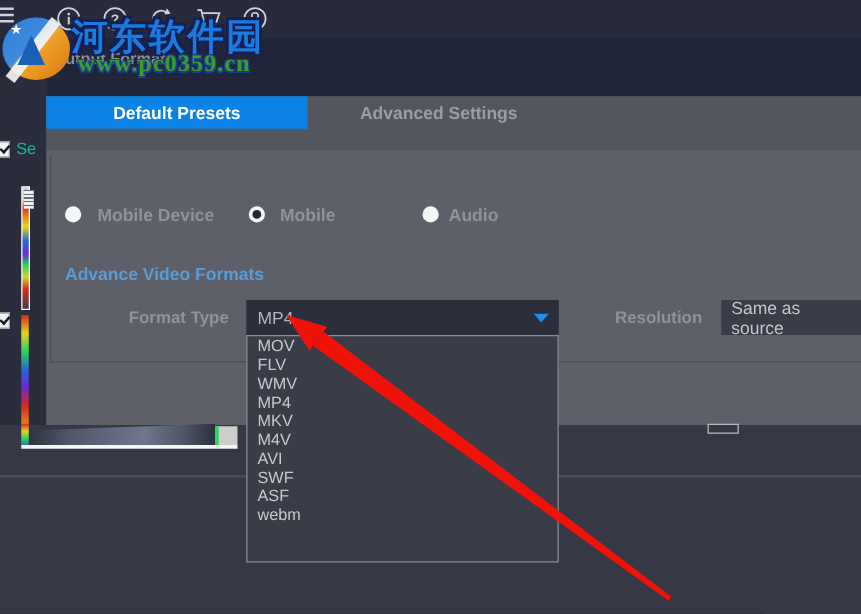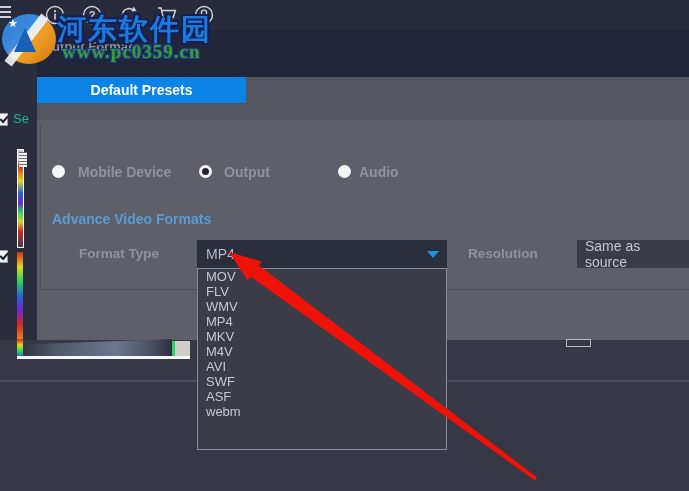--- a/index.html
+++ b/index.html
@@ -46,21 +46,21 @@
   .panel-bottom-line { left:40px; top:289px; width:649px; height:1px; background:#4b4e57; }
 
   .radio-row { left:37px; top:164px; width:652px; height:16px; }
   .radio { position:absolute; width:13px; height:13px; border-radius:50%; background:#f4f5f7; top:1px; }
   .radio.sel::after { content:""; position:absolute; left:3px; top:3px; width:7px; height:7px;
        border-radius:50%; background:#23262f; }
   .radio-label { position:absolute; top:0; font-size:14px; font-weight:bold; color:#8f929c; }
 
   .section-heading { left:52px; top:211px; font-size:14px; font-weight:bold; color:#5b9bd5; }
 
-  .field-label { font-size:13.5px; font-weight:bold; color:#8f929c; }
+  .field-label { font-size:13.5px; font-weight:bold; color:#8f929c;margin-left:24px; }
   .lbl-format { left:79px; top:246px; }
   .lbl-resolution { left:468px; top:246px; }
 
   .combo { left:197px; top:240px; width:250px; height:28px; background:#2b2e3b;
            display:flex; align-items:center; padding:0 9px; }
   .combo-value { font-size:14px; color:#b4b6bf; }
   .combo-caret { position:absolute; right:8px; top:11px; width:0; height:0;
       border-left:6px solid transparent; border-right:6px solid transparent; border-top:7px solid #1e90e8; }
   .combo2 { left:577px; top:240px; width:112px; height:28px; background:#3a3d48;
             display:flex; align-items:center; padding:12px 8px; }
@@ -168,30 +168,33 @@
   <div class="abs divider"></div>
   <div class="abs photo-rainbow"></div>
   <div class="abs photo-strip"></div>
   <div class="abs photo-end"></div>
   <div class="abs photo-border"></div>
 
   <div class="abs tabstrip"></div>
   <div class="abs tab tab-active">
     <span>Default Presets</span>
   </div>
+  <div class="abs tab tab-inactive">
+    <span>Advanced Settings</span>
+  </div>
 
   <div class="abs dlg-body"></div>
   <div class="abs panel-left-line"></div>
   <div class="abs panel-bottom-line"></div>
 
   <div class="abs radio-row">
     <span class="radio" style="left:15px"></span>
     <span class="radio-label" style="left:41px">Mobile Device</span>
     <span class="radio sel" style="left:162px"></span>
-    <span class="radio-label" style="left:187px">Output</span>
+    <span class="radio-label" style="left:187px">Mobile</span>
     <span class="radio" style="left:301px"></span>
     <span class="radio-label" style="left:322px">Audio</span>
   </div>
 
   <div class="abs section-heading">Advance Video Formats</div>
 
   <div class="abs field-label lbl-format">Format Type</div>
   <div class="abs combo">
     <span class="combo-value">MP4</span>
     <span class="combo-caret"></span>

